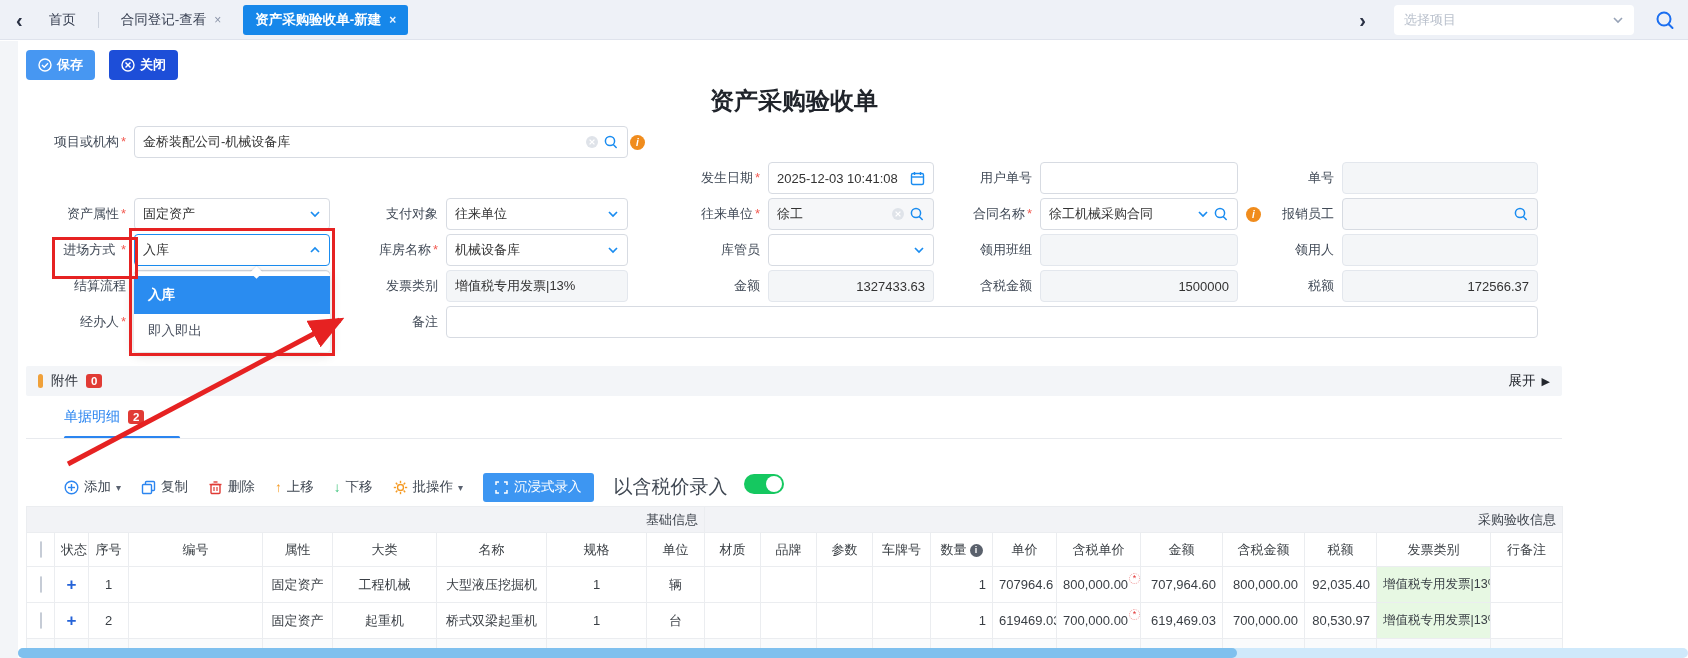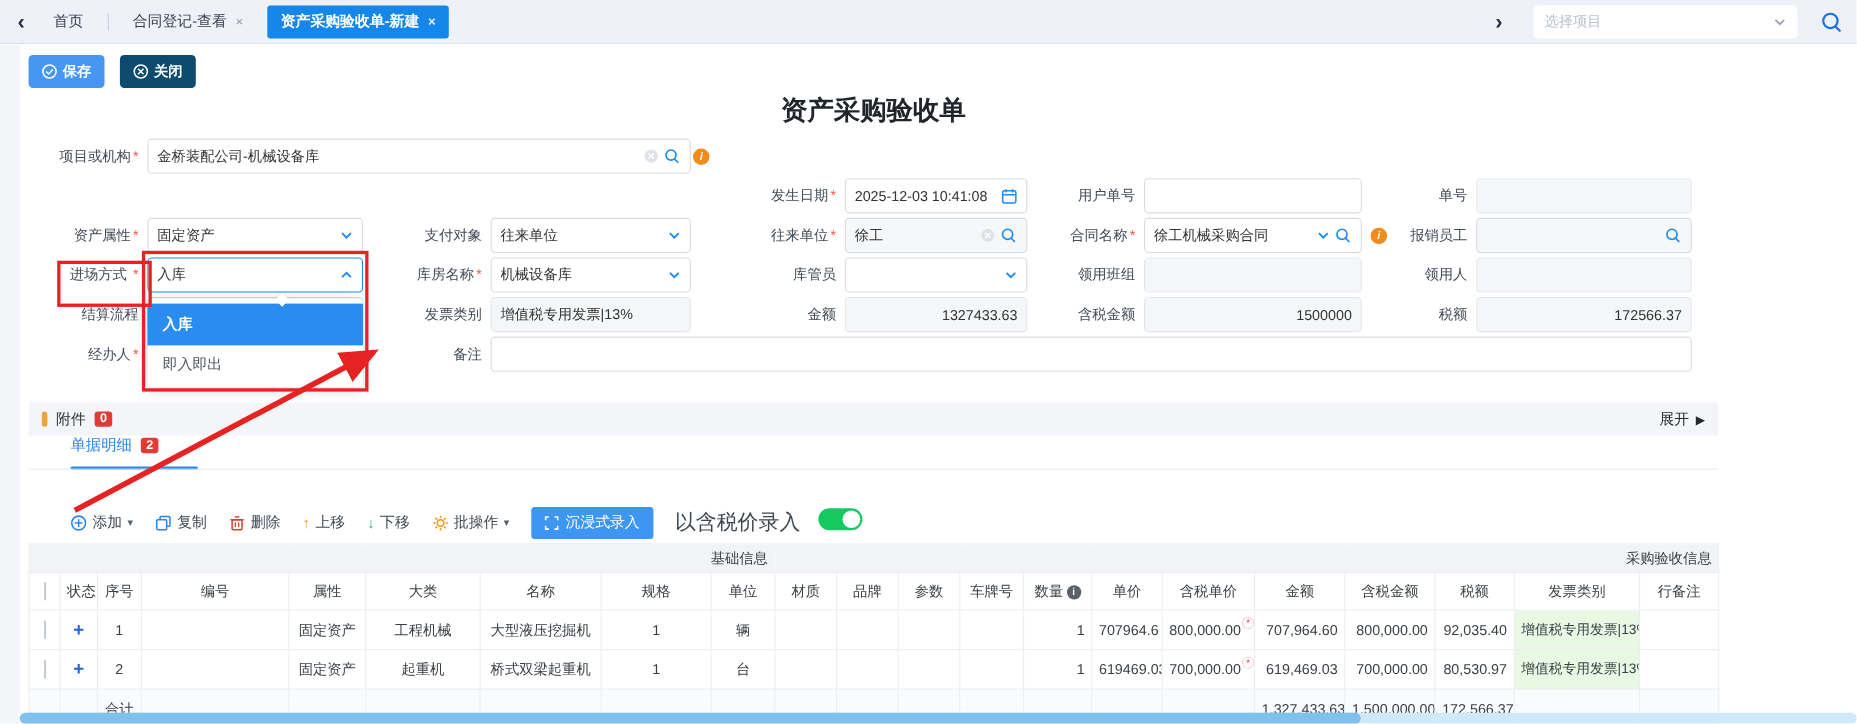--- a/index.html
+++ b/index.html
@@ -21,21 +21,21 @@
 
   
   .gutter { position:absolute; left:0; top:41px; bottom:0; width:18px; background:#f3f5f8; }
 
   .content { position:relative; margin-left:26px; width:1536px; }
 
   
   .actions { display:flex; gap:14px; margin-top:10px; }
   .btn { height:30px; border:none; border-radius:4px; color:#fff; font-size:13px; display:flex; align-items:center; gap:5px; padding:0 12px; cursor:pointer; font-family:inherit;font-weight:bold; }
   .btn-save { background:#4797f2; }
-  .btn-close { background:#0c4a6e; }
+  .btn-close { background:#1d4ed8; }
 
   .page-title { text-align:center; font-size:24px; font-weight:700; color:#20242b; margin-top:6px; height:30px; line-height:30px; }
 
   
   .form-grid { margin-top:8px; display:grid; grid-template-columns:108px 196px 116px 182px 140px 166px 106px 198px 104px 196px; grid-auto-rows:36px; align-items:center; }
   .flabel { text-align:right; padding-right:8px; font-size:13px; color:#414a57; white-space:nowrap; }
   .req::after { content:"*"; color:#f25b52; margin-left:2px; }
   .ffield { position:relative; height:32px; border:1px solid #d7dbe2; border-radius:4px; background:#fff; display:flex; align-items:center; padding:15px 8px; font-size:13px; color:#333; gap:4px; }
   .ffield .val { flex:1; white-space:nowrap; overflow:hidden; }
   .ffield.num .val { text-align:right; }
@@ -61,21 +61,21 @@
   
   .attach-bar { margin-top:26px; height:30px; background:#f3f5f8; border-radius:2px; display:flex; align-items:center; padding:0 12px; gap:8px; }
   .orange-tick { width:5px; height:14px; border-radius:3px; background:#f0a13a; }
   .attach-label { font-size:13.5px; font-weight:400; color:#2d323b; }
   .badge { background:#e13b35; color:#fff; font-size:11.5px; border-radius:3px; padding:1px 5px; font-weight:700; }
   .attach-spacer { flex:1; }
   .expand { display:flex; align-items:center; gap:6px; font-size:13.5px; color:#23272e; cursor:pointer; }
   .tri-right { font-size:11px; color:#23272e; }
 
   
-  .detail-tabs { position:relative; height:32px; }
+  .detail-tabs { margin-top:12px; position:relative; height:32px; }
   .dtab { position:absolute; left:38px; top:0; display:flex; align-items:center; gap:8px; font-size:14px; color:#2b85f0; cursor:pointer; }
   .dtab-underline { position:absolute; left:38px; top:28px; width:116px; height:3px; background:#2b85f0; border-radius:2px; }
   .dtab-line { position:absolute; left:0; right:0; top:30px; height:1px; background:#e8eaee; }
 
   
   .dtoolbar { margin-top:30px; display:flex; align-items:center; gap:20px; padding-left:38px; height:34px; }
   .titem { display:flex; align-items:center; gap:5px; font-size:13.5px; color:#3f4752; cursor:pointer; white-space:nowrap; }
   .titem .chev-sm { font-size:10px; color:#5a6270; }
   .arrow-up { color:#f59a23; font-weight:700; }
   .arrow-dn { color:#2fbf71; font-weight:700; }

